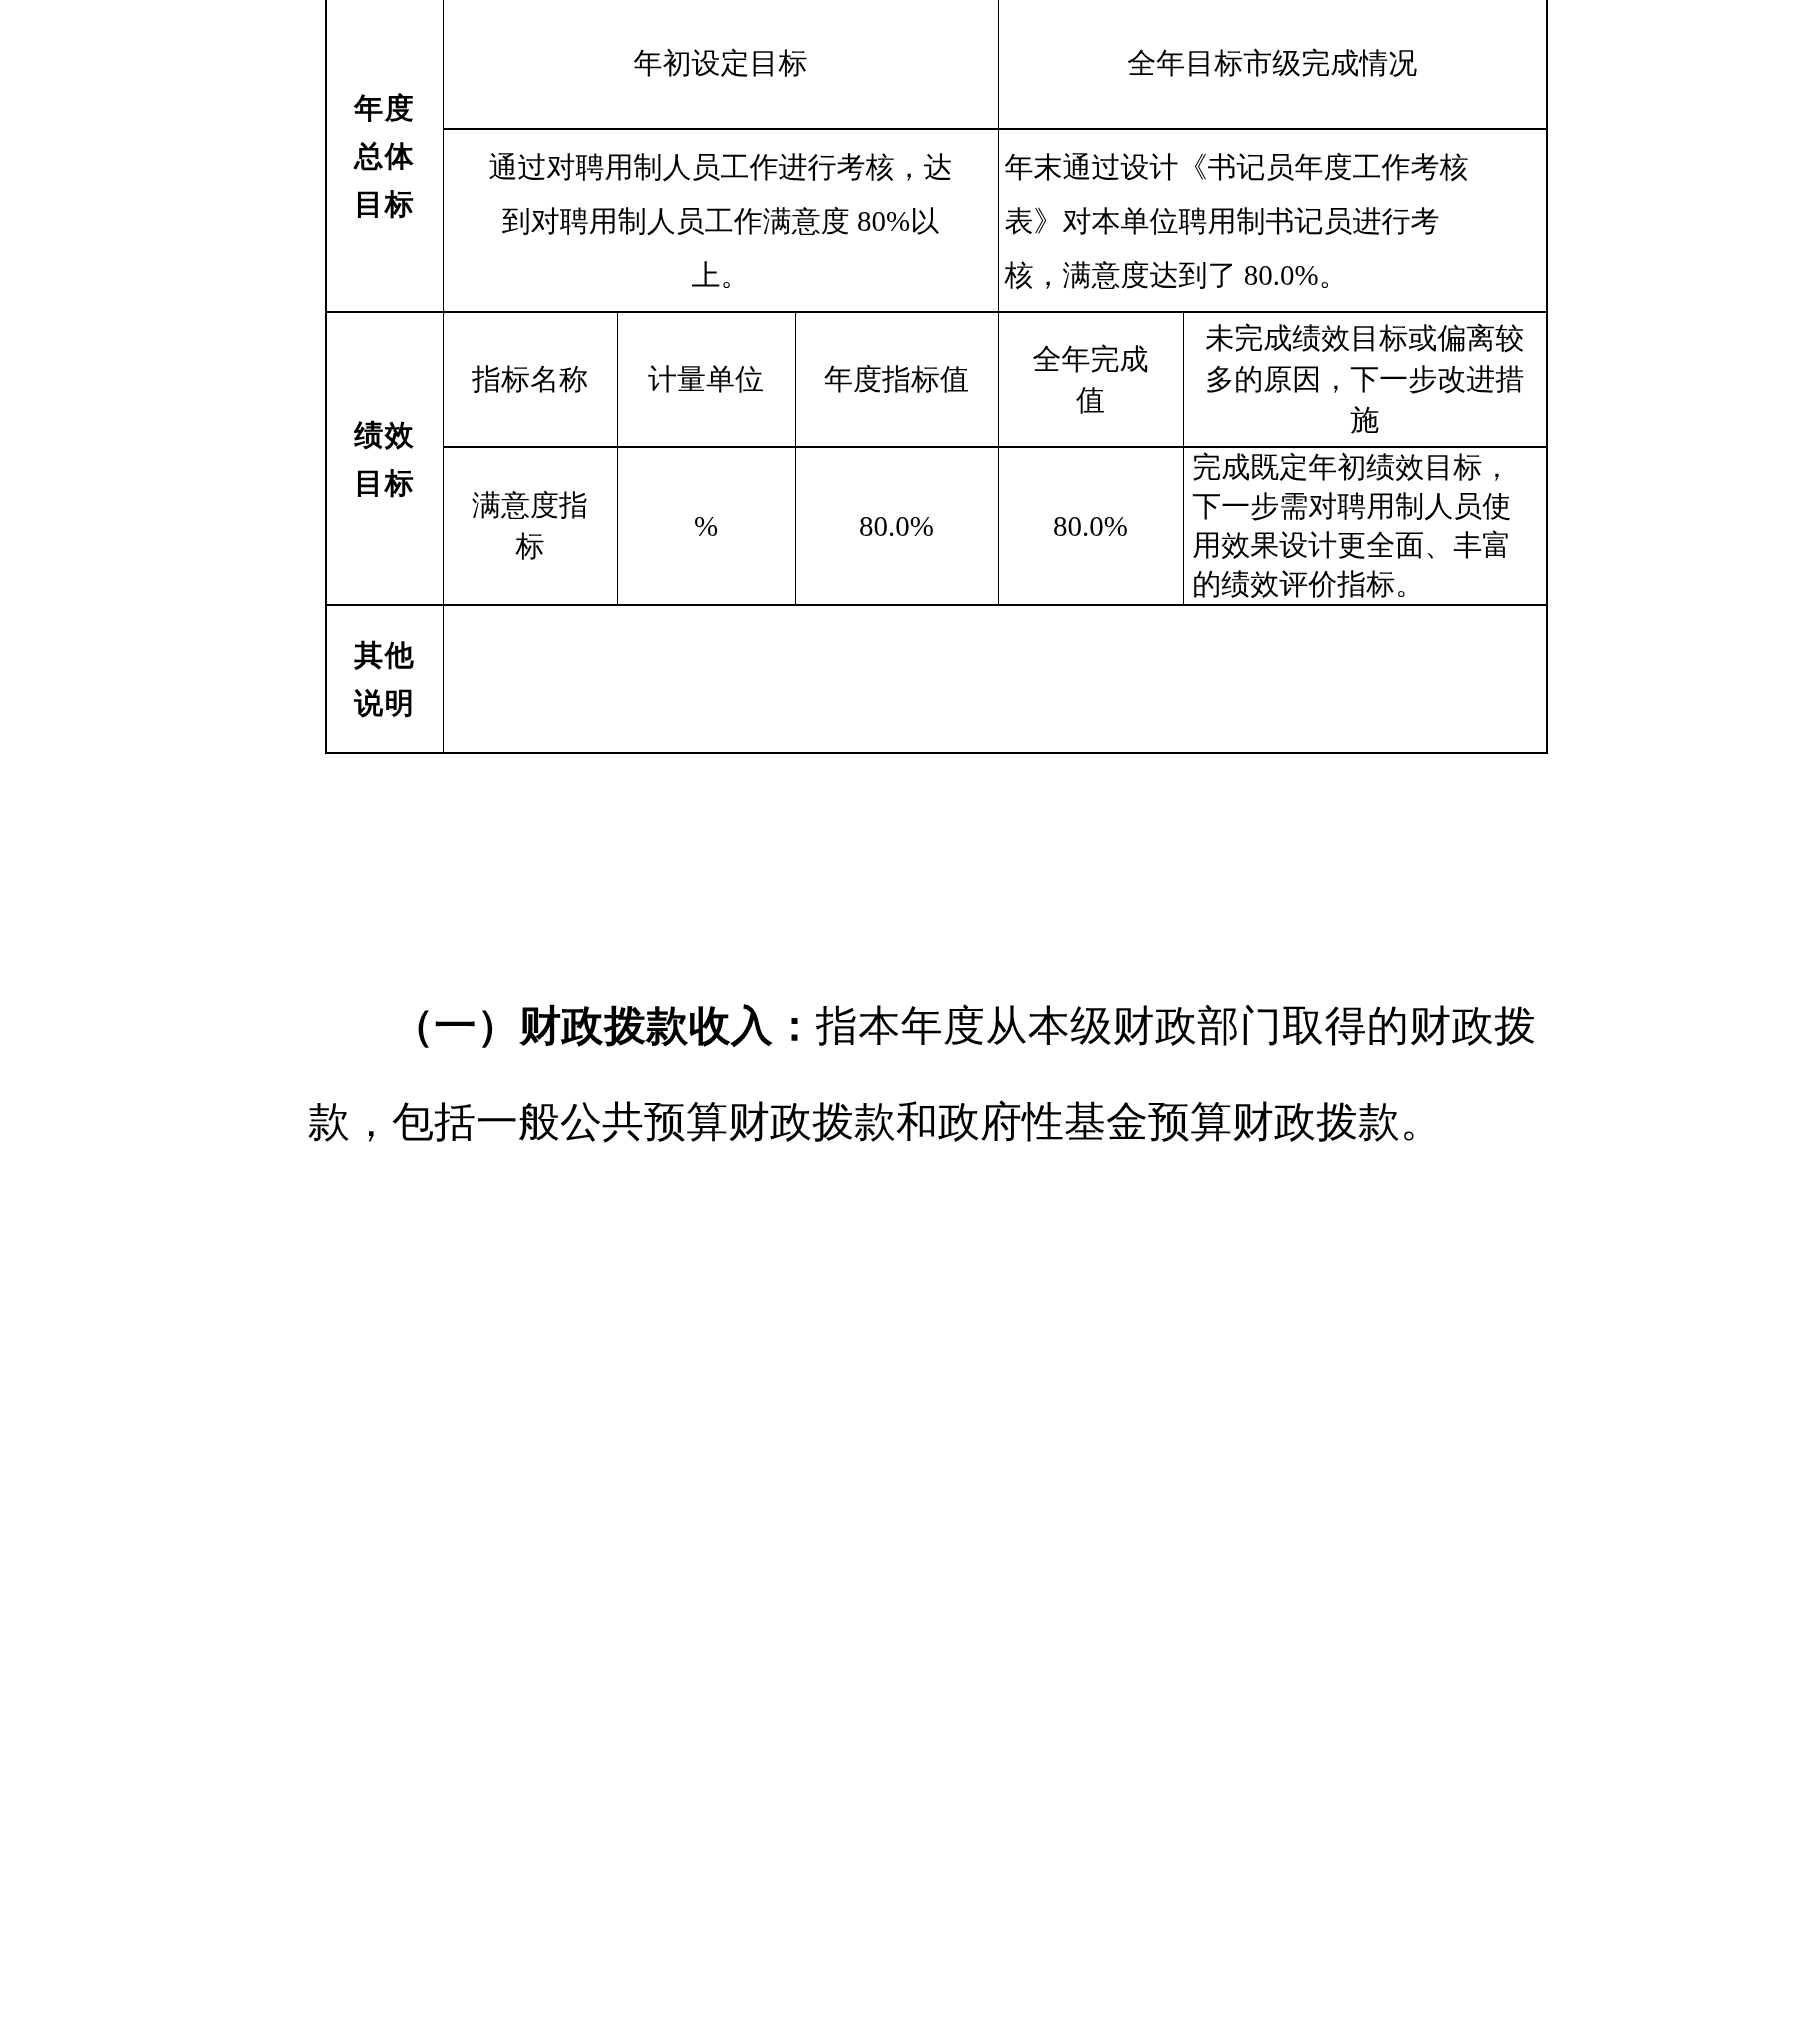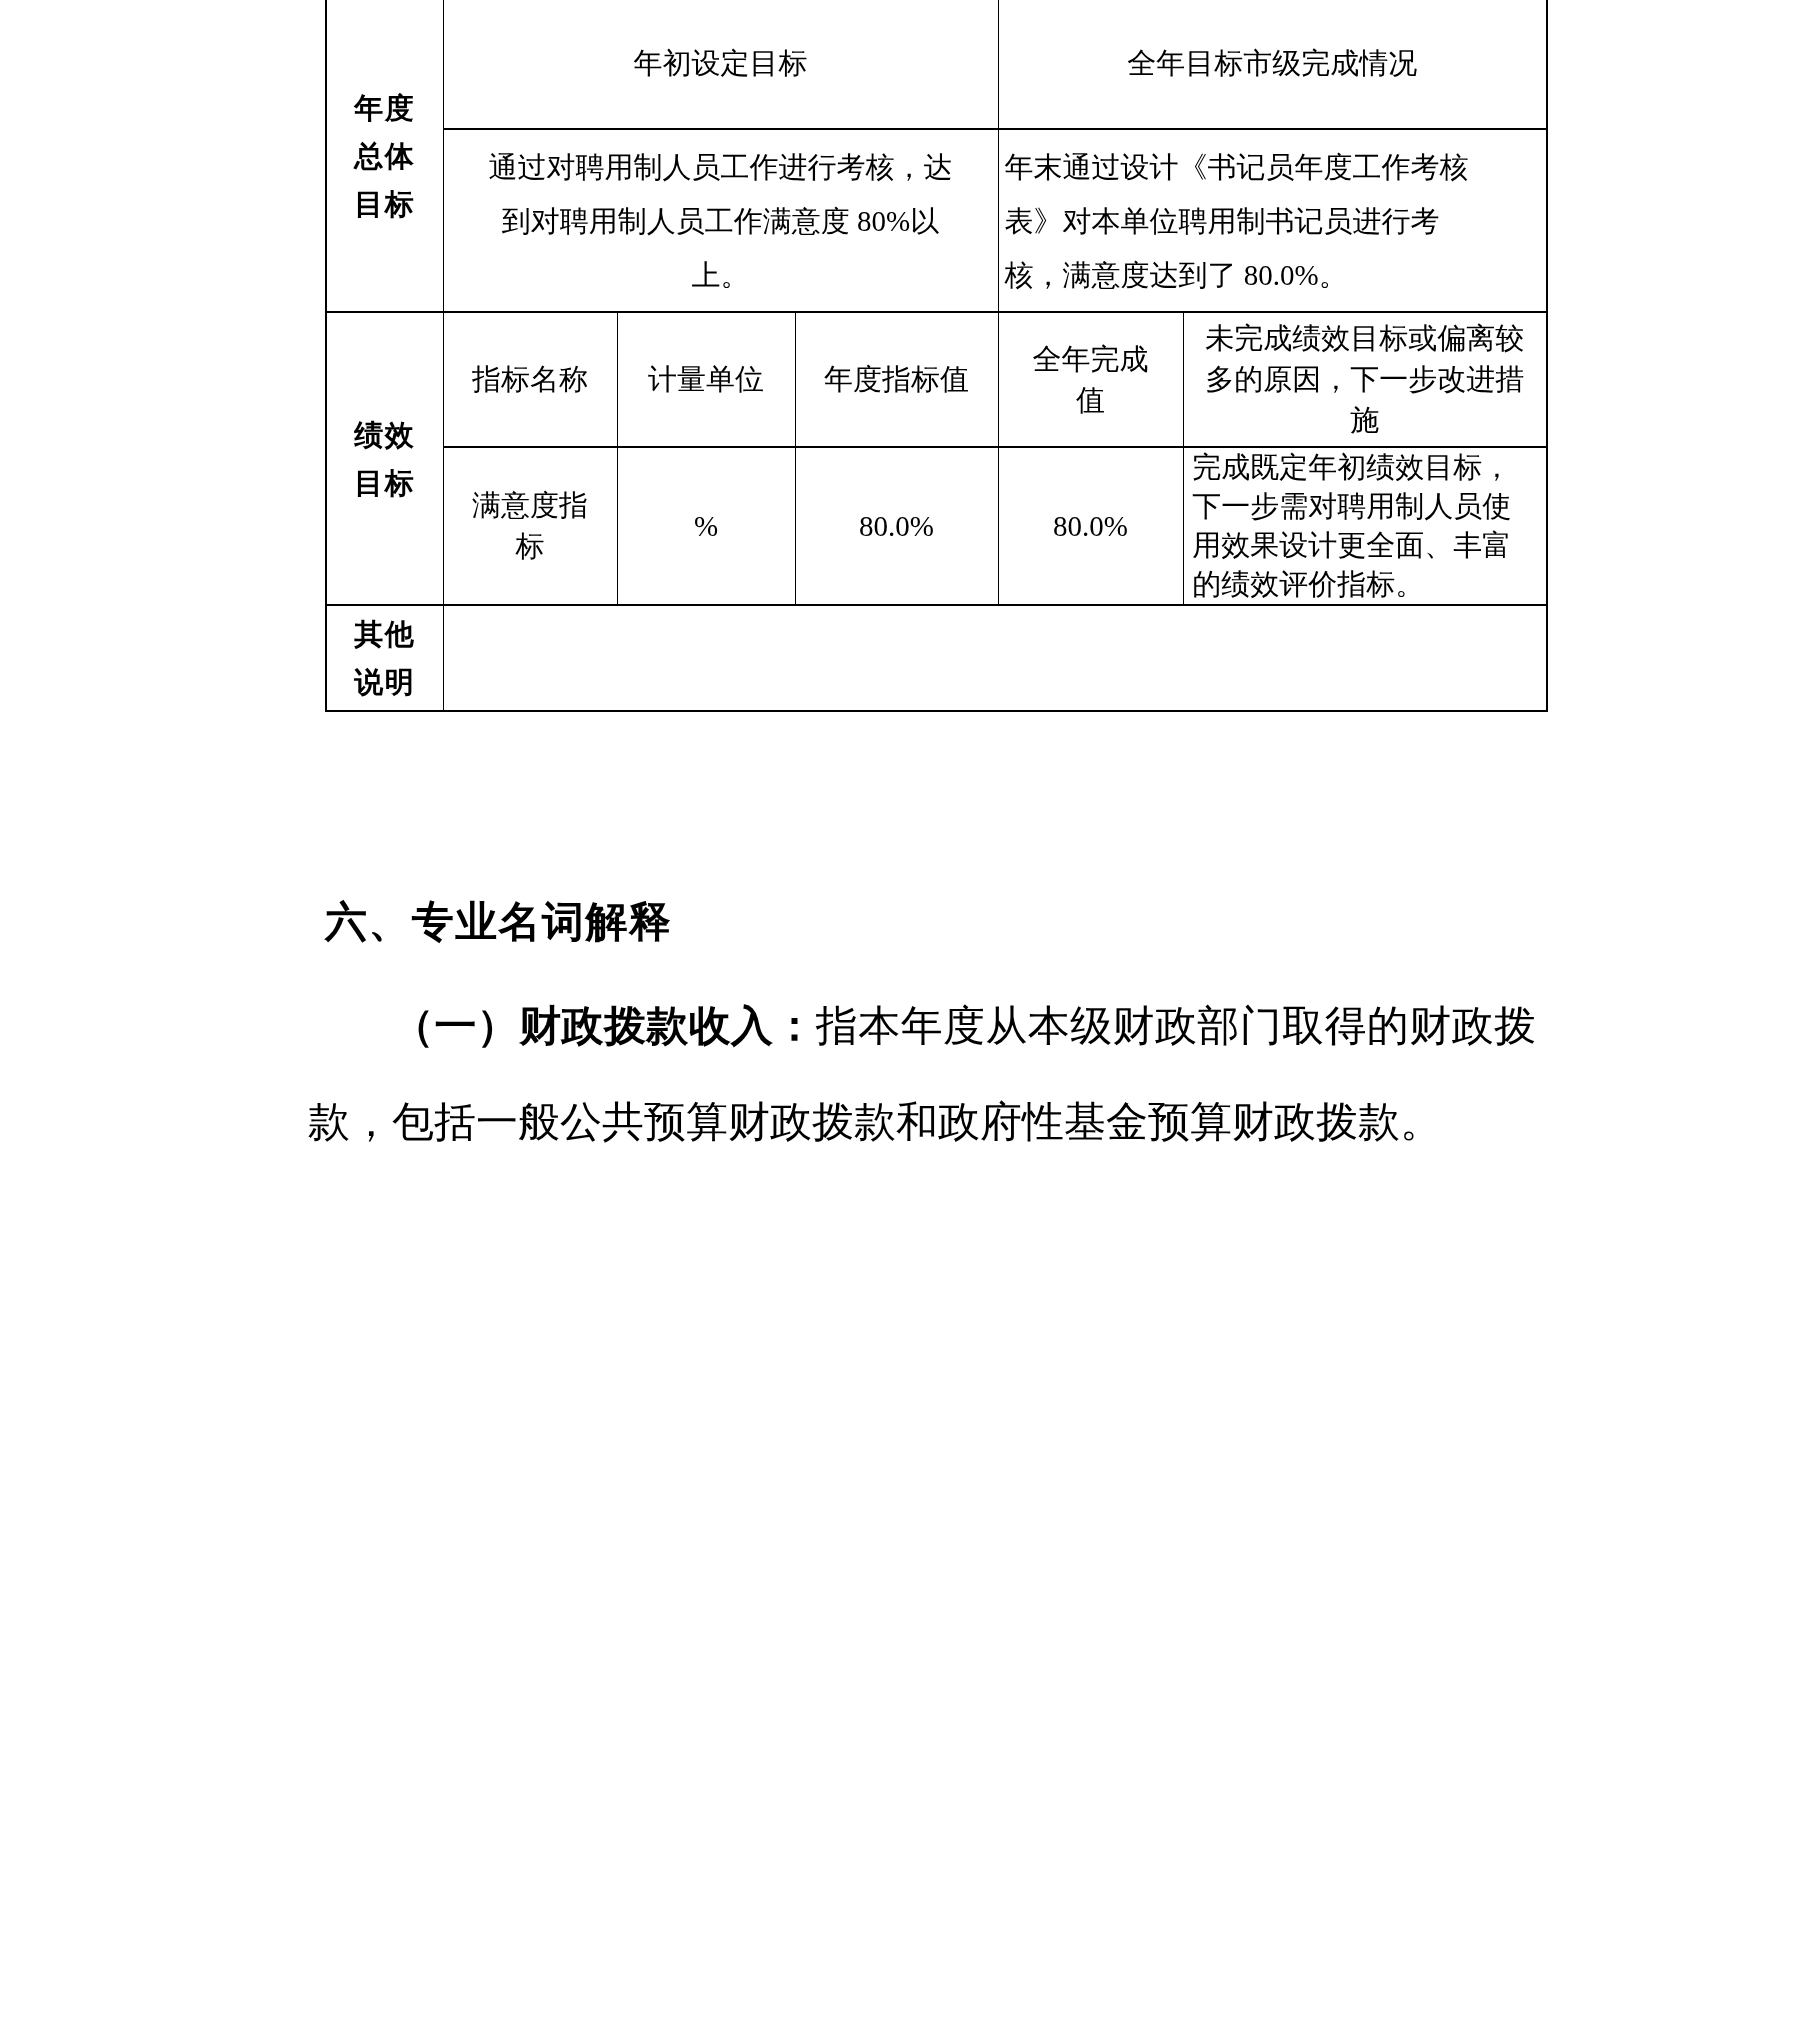--- a/index.html
+++ b/index.html
@@ -33,21 +33,21 @@
     overflow: hidden;
   }
   tr.r1 > td { border-top: 0; border-bottom-width: 2.9px; }
   tr.r2 > td { border-bottom-width: 2.9px; }
   tr.r3 > td { border-bottom-width: 2.9px; }
   tr.r4 > td { border-bottom-width: 2.9px; }
   tr.r1 { height: 129px; }
   tr.r2 { height: 183px; }
   tr.r3 { height: 135px; }
   tr.r4 { height: 152px; }
-  tr.r5 { height: 106px; }
+  tr.r5 { height: 148px; }
 
   .vlabel {
     white-space: pre-line;
     line-height: 48px;
     letter-spacing: 1.4px;
     font-weight: bold;
   }
   .pre { white-space: pre-line; }
   .goal-center { text-align: center; line-height: 54px; }
   .goal-left   { text-align: left; line-height: 54px; padding-left: 6px; padding-right: 4.3px; }
@@ -148,20 +148,19 @@
       <tr class="r5">
         <td>
           <div class="vlabel">其他
 说明</div>
         </td>
         <td colspan="5"></td>
       </tr>
     </tbody>
   </table>
 
-  <div class="doc-heading">六、专业名词解释</div>
 
   <div class="terms">
     <p><span class="term-name">（一）财政拨款收入：</span><span>指本年度从本级财政部门取得的财政拨款，包括一般公共预算财政拨款和政府性基金预算财政拨款。</span></p>
   </div>
 
 </div>
 
 
 </body></html>

